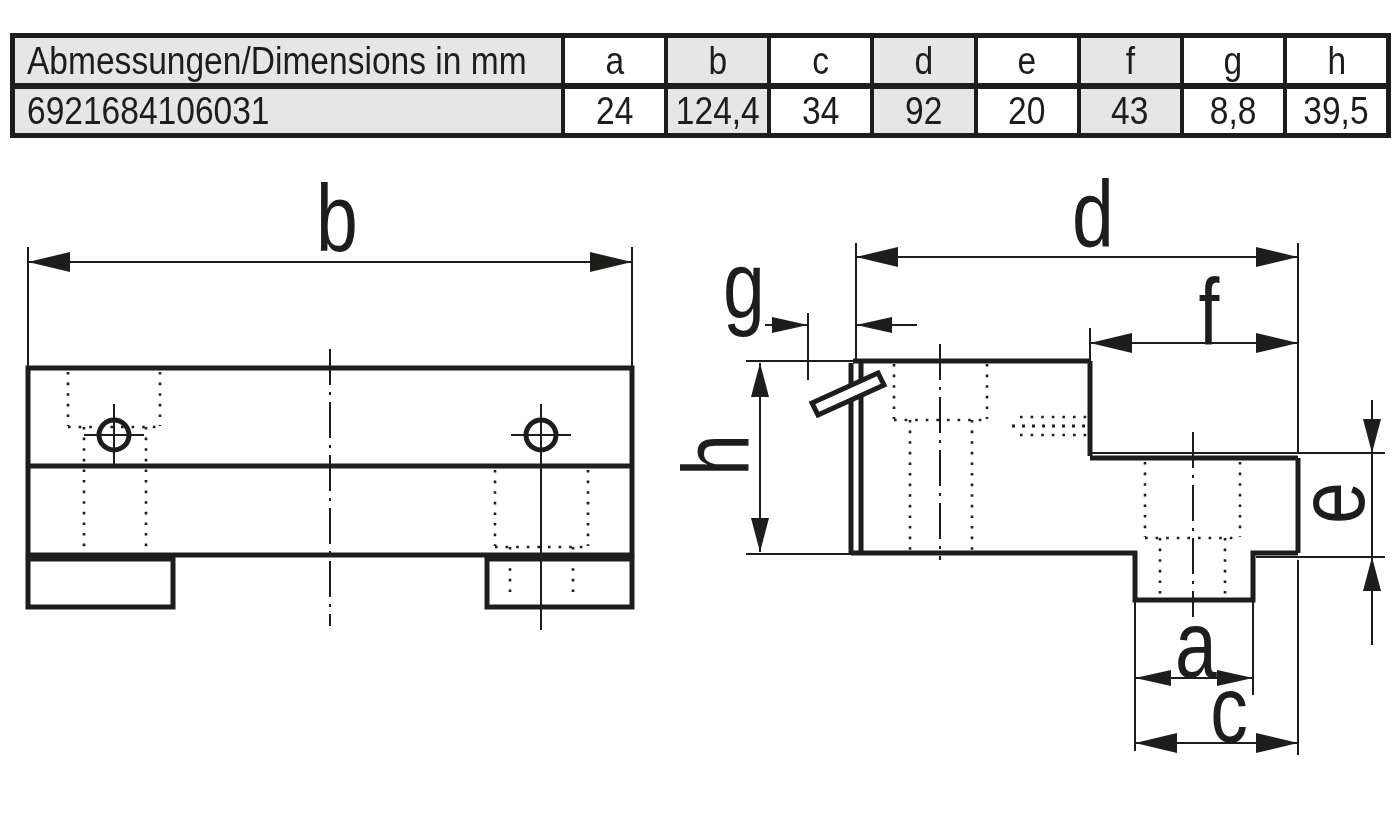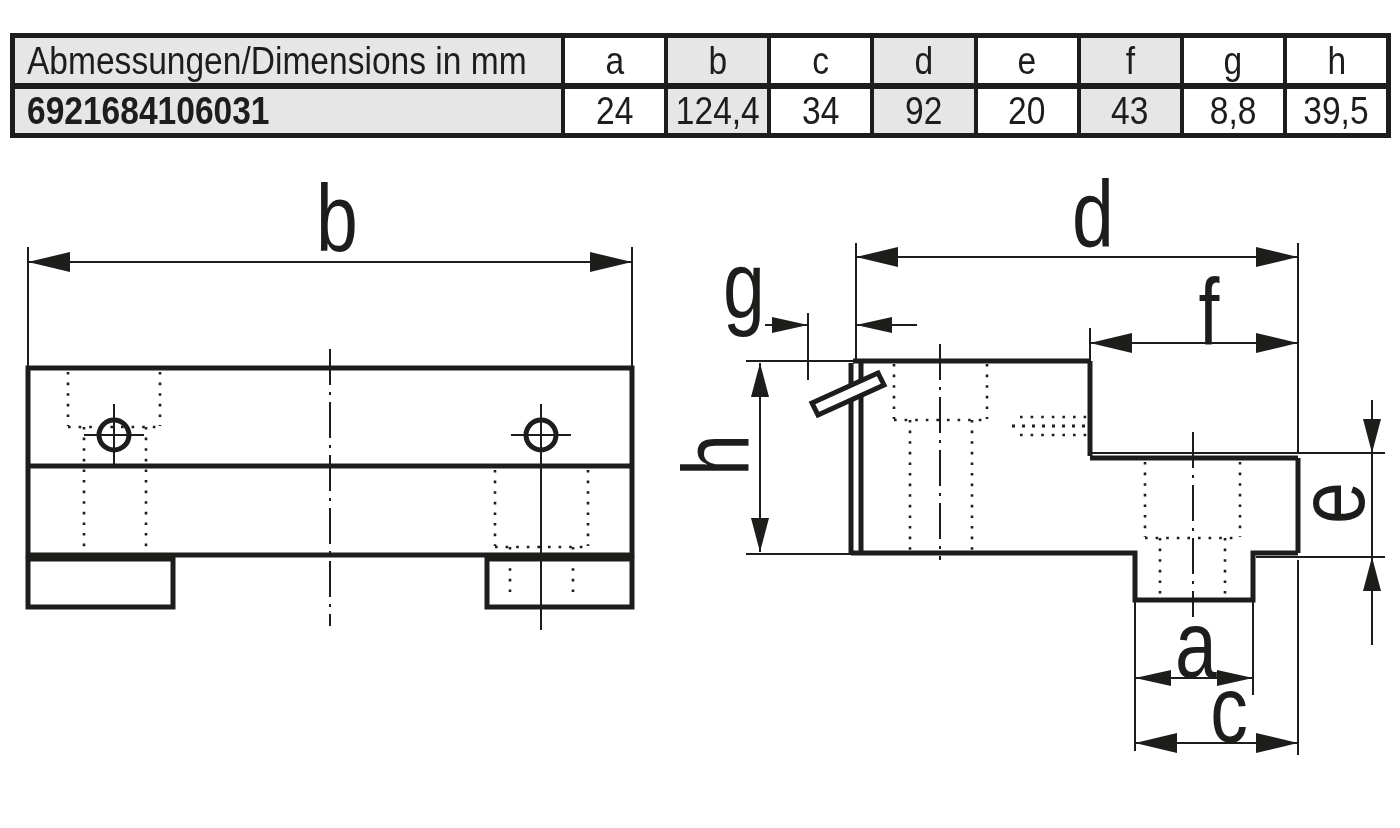--- a/index.html
+++ b/index.html
@@ -8,21 +8,21 @@
   
   .dim-table{position:absolute;left:10px;top:33px;width:1381px;height:105px;
              background:#1d1d1b;display:grid;
              grid-template-columns:546px repeat(8,1fr);
              grid-template-rows:1fr 1fr;
              padding:5px;column-gap:4px;row-gap:6px;box-sizing:border-box;}
   .cell{background:#fff;display:flex;align-items:center;justify-content:center;
         font-size:39px;line-height:1;overflow:hidden;}
   .cell.shaded{background:#e6e6e6;}
   .cell.left{justify-content:flex-start;padding-left:12px;}
-  .cell.bold{font-weight:bold;}
+  .cell.bold{font-weight:normal;}
   .cond{display:inline-block;transform:scaleX(0.86);transform-origin:center;white-space:nowrap;}
   .cell.left .cond{transform-origin:left center;}
   
   .dimlabel{position:absolute;font-size:94px;line-height:1;color:#1d1d1b;
             transform:translateX(-50%) scaleX(0.8);white-space:nowrap;}
   .dimlabel.rot{transform:translate(-50%,-50%) rotate(-90deg) scaleX(0.8);}
   svg{position:absolute;left:0;top:0;}
 </style>
 </head>
 <body>

